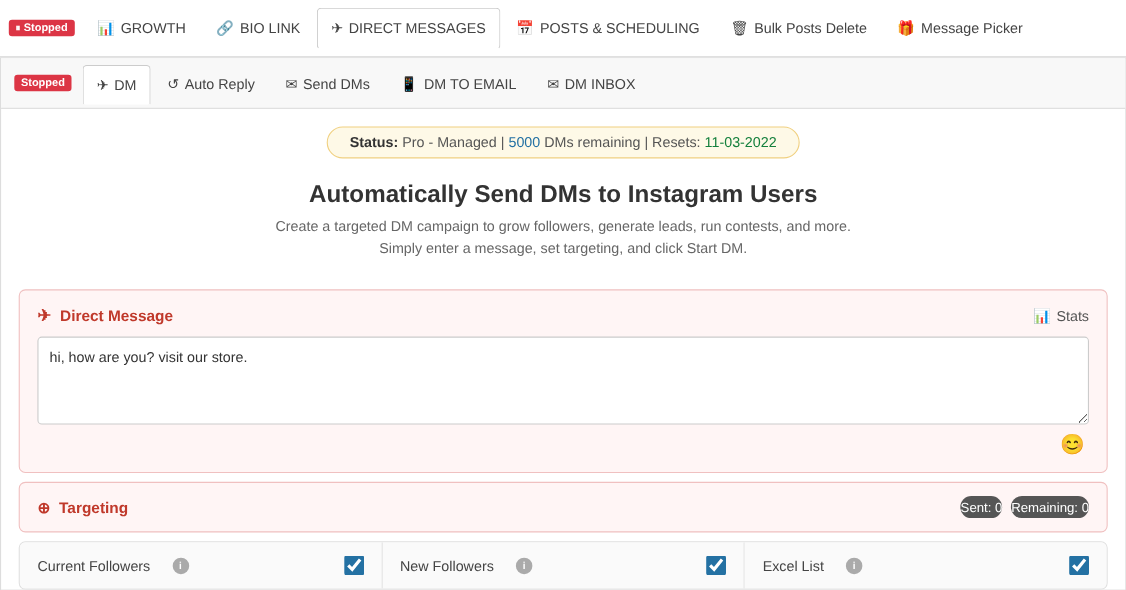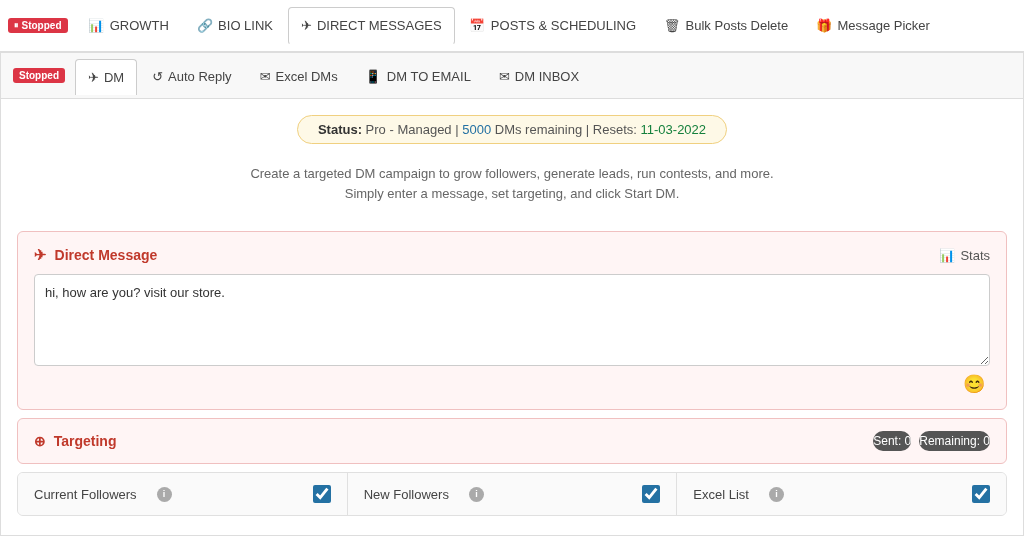--- a/index.html
+++ b/index.html
@@ -33,21 +33,21 @@
     .hero p { color: #666; font-size: 13px; line-height: 1.5; }
 
     
     .card-section { margin: 8px 16px; background: #fff5f5; border: 1px solid #f0c0c0; border-radius: 6px; padding: 14px 16px; }
     .card-header { display: flex; align-items: center; justify-content: space-between; margin-bottom: 10px; }
     .card-title { display: flex; align-items: center; gap: 8px; color: #c0392b; font-weight: 600; font-size: 14px; }
     .card-title-icon { color: #c0392b; font-size: 15px; }
     .stats-btn { display: flex; align-items: center; gap: 5px; color: #555; font-size: 13px; cursor: pointer; }
 
     
-    .dm-textarea { width: 100%; height: 92px; border: 1px solid #ccc; border-radius: 4px; padding: 10px; font-size: 13px; resize: vertical; outline: none; color: #333; font-family: inherit; }
+    .dm-textarea { width: 100%; height: 80px; border: 1px solid #ccc; border-radius: 4px; padding: 10px; font-size: 13px; resize: vertical; outline: none; color: #333; font-family: inherit; }
     .emoji-row { display: flex; justify-content: flex-end; padding: 4px 4px 0; color: #999; font-size: 18px; cursor: pointer; }
 
     
     .targeting-section { margin: 8px 16px; background: #fff5f5; border: 1px solid #f0c0c0; border-radius: 6px; padding: 12px 16px; }
     .targeting-header { display: flex; align-items: center; justify-content: space-between; }
     .targeting-title { display: flex; align-items: center; gap: 8px; color: #c0392b; font-weight: 600; font-size: 14px; }
     .badge-group { display: flex; gap: 8px; }
     .badge { background: #555; color: #fff; border-radius: 12px; padding: 3px 0; font-size: 12px; font-weight: 500; }
 
     
@@ -100,21 +100,21 @@
     <div class="sub-nav-item active">
       <span>✈</span>
       <span>DM</span>
     </div>
     <div class="sub-nav-item">
       <span>↺</span>
       <span>Auto Reply</span>
     </div>
     <div class="sub-nav-item">
       <span>✉</span>
-      <span>Excel DMs</span>
+      <span>Send DMs</span>
     </div>
     <div class="sub-nav-item">
       <span>📱</span>
       <span>DM TO EMAIL</span>
     </div>
     <div class="sub-nav-item">
       <span>✉</span>
       <span>DM INBOX</span>
     </div>
   </div>
@@ -126,20 +126,21 @@
       <span> | </span>
       <span class="dm-count" style="color:#2471a3;font-weight:normal;">5000</span>
       <span> </span><span>DMs remaining</span>
       <span> | </span>
       <span>Resets:</span>
       <span style="color:#15803d;font-weight:normal;"> 11-03-2022</span>
     </div>
   </div>
 
   <div class="hero">
+    <h2>Automatically Send DMs to Instagram Users</h2>
     <p>Create a targeted DM campaign to grow followers, generate leads, run contests, and more.</p>
     <p>Simply enter a message, set targeting, and click Start DM.</p>
   </div>
 
   <div class="card-section">
     <div class="card-header">
       <div class="card-title">
         <span class="card-title-icon">✈</span>
         <span>Direct Message</span>
       </div>

